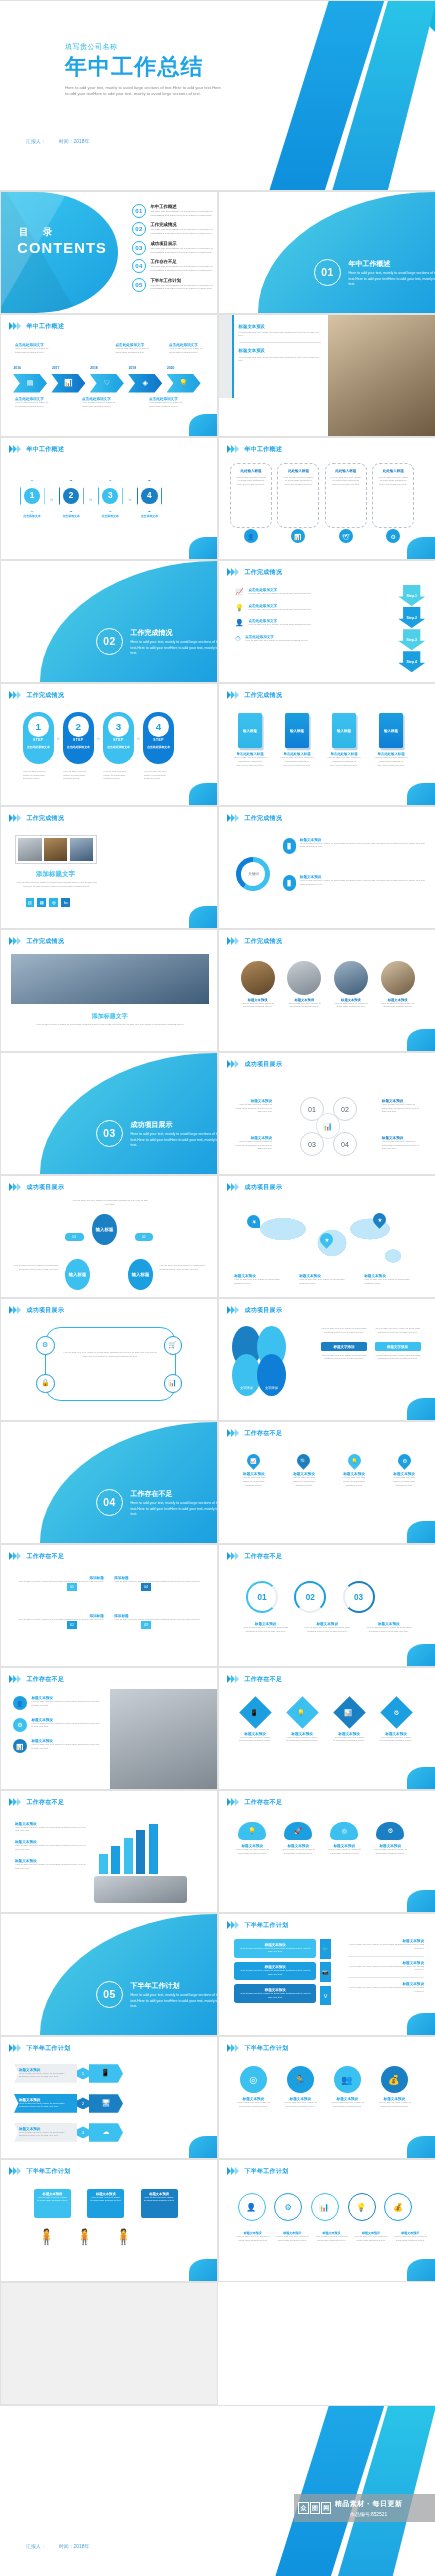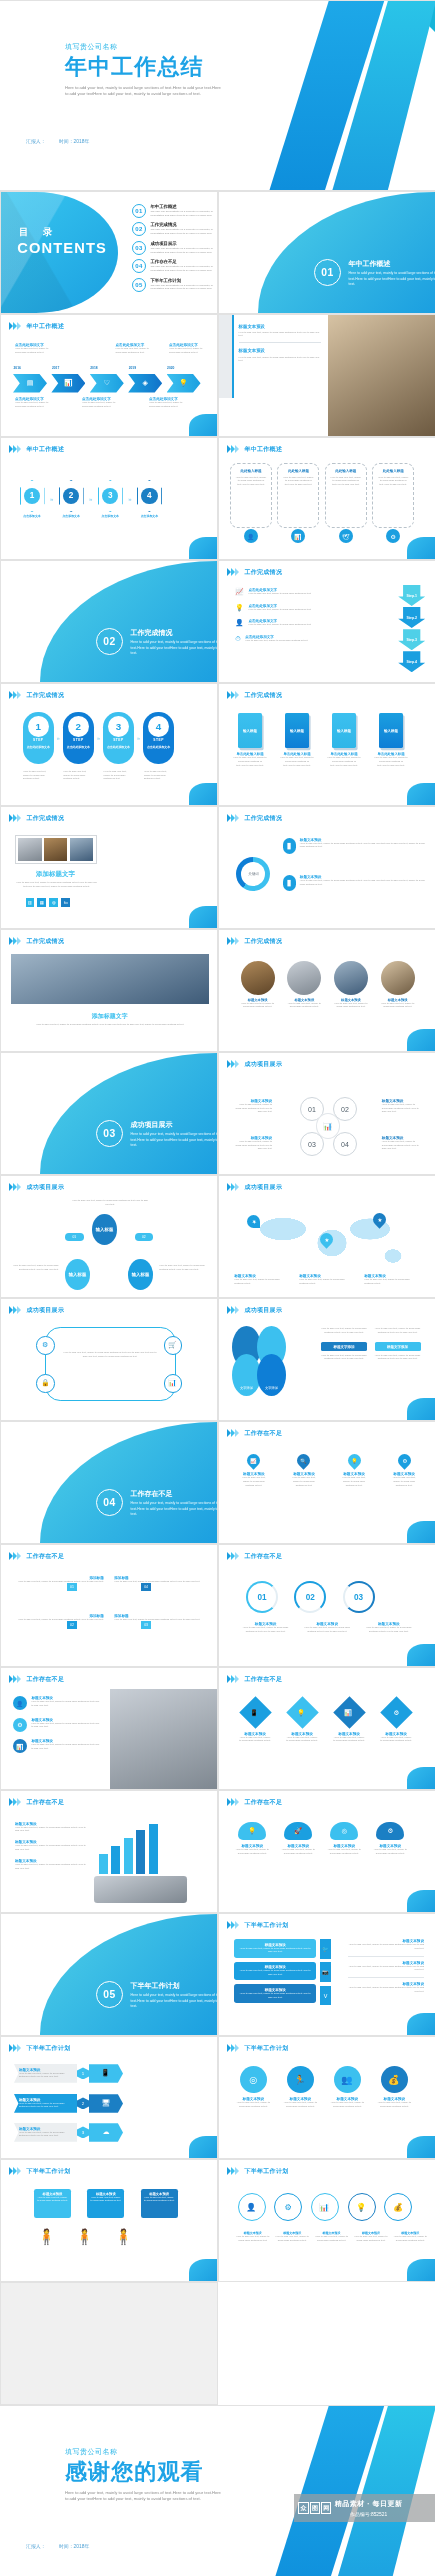--- a/index.html
+++ b/index.html
@@ -1196,25 +1196,20 @@
       <div class="corner-bl"></div>
     </div>
 
     <div class="slide half" style="background:#f0f0f0"></div>
 
   </div>
 
   <div class="slide full">
     <div class="cover-ribbon"></div>
     <div class="cover-ribbon2"></div>
-    <div class="cover-body">
-      <div class="cover-company">填写贵公司名称</div>
-      <div class="cover-title">感谢您的观看</div>
-      <div class="cover-sub">Here to add your text, mainly to avoid large sections of text.Here to add your text.Here to add your textHere to add your text, mainly to avoid large sections of text.</div>
-    </div>
     <div class="cover-meta">
       <span>汇报人：</span>
       <span>时间：2018年</span>
     </div>
 
     <div class="wm" style="top:88px">
       <div class="wm-logo">
         <div class="wm-box">众</div>
         <div class="wm-box">图</div>
         <div class="wm-box">网</div>

